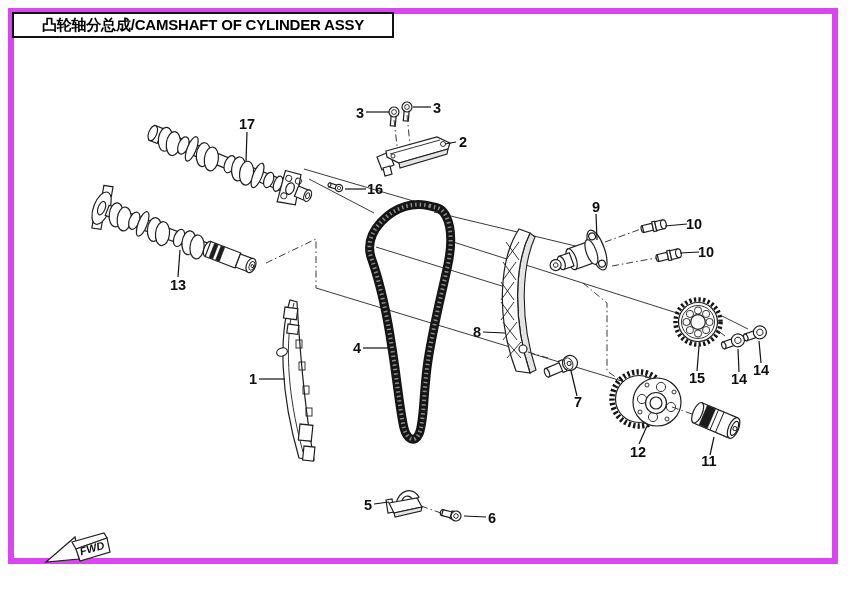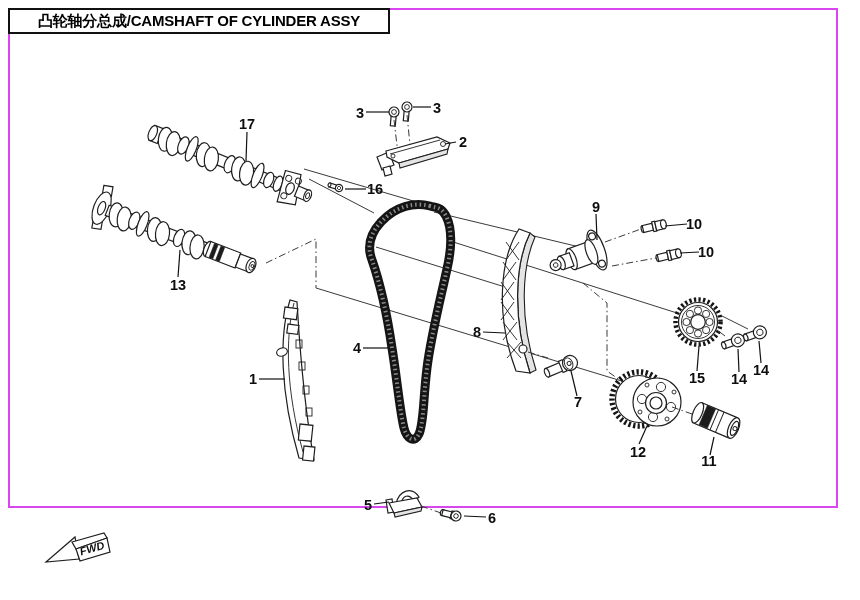--- a/index.html
+++ b/index.html
@@ -1,19 +1,19 @@
 <!DOCTYPE html>
 <html><head>
 <meta charset="utf-8">
 <style>
   html,body{margin:0;padding:0;background:#fff;}
   .page{position:relative;width:860px;height:600px;background:#fff;overflow:hidden;
         font-family:"Liberation Sans",sans-serif;}
-  .frame{position:absolute;left:8px;top:8px;width:830px;height:500px;
-         border:2px solid #d946ef;box-sizing:border-box;}
+  .frame{position:absolute;left:8px;top:8px;width:830px;height:556px;
+         border:6px solid #d946ef;box-sizing:border-box;}
   .title-box{position:absolute;left:-2px;top:-2px;width:382px;height:26px;
              border:2px solid #111;box-sizing:border-box;background:#fff;
              display:flex;align-items:center;justify-content:center;
              font-weight:bold;font-size:15px;letter-spacing:-0.2px;color:#000;
              z-index:3;white-space:nowrap;}
   svg.diagram{position:absolute;left:0;top:0;z-index:1;}
   .p{fill:#fff;stroke:#1f1f1f;stroke-width:1.2;}
   .pg{fill:#e4e4e4;stroke:#1f1f1f;stroke-width:1.1;}
   .pd{fill:#1c1c1c;stroke:#1c1c1c;stroke-width:0.5;}
   .thin{fill:none;stroke:#1f1f1f;stroke-width:0.9;}

